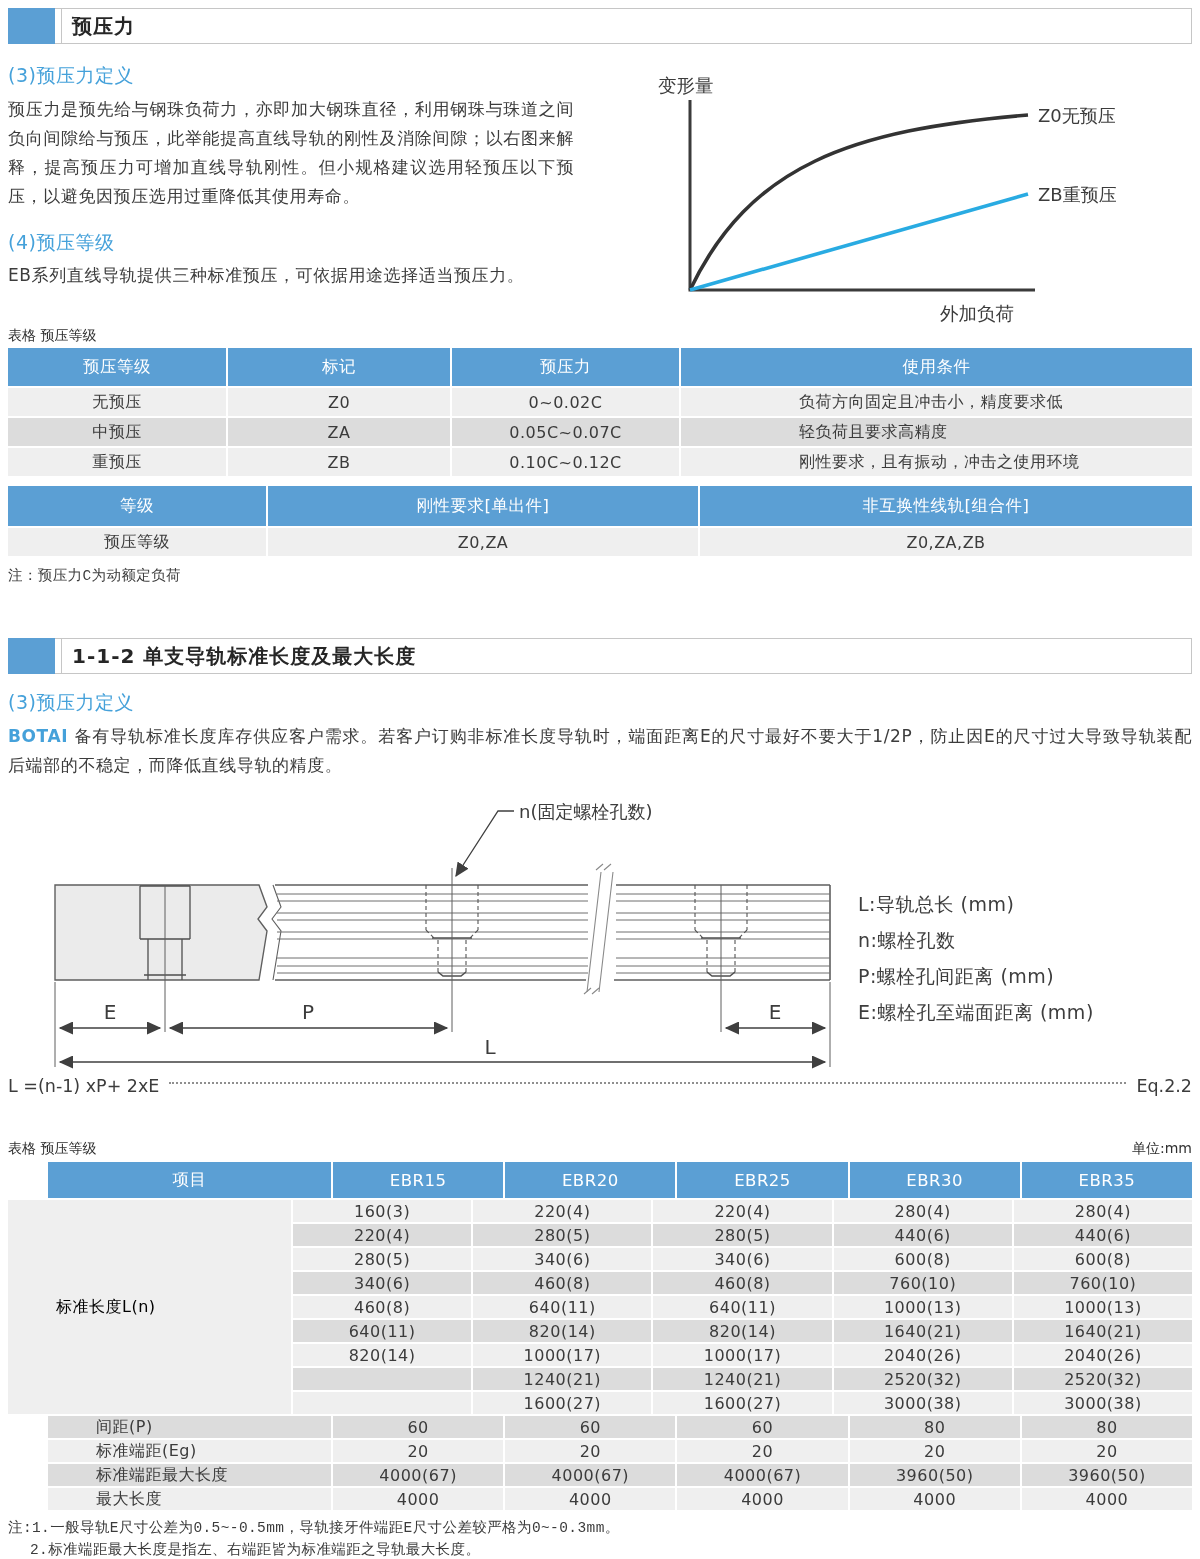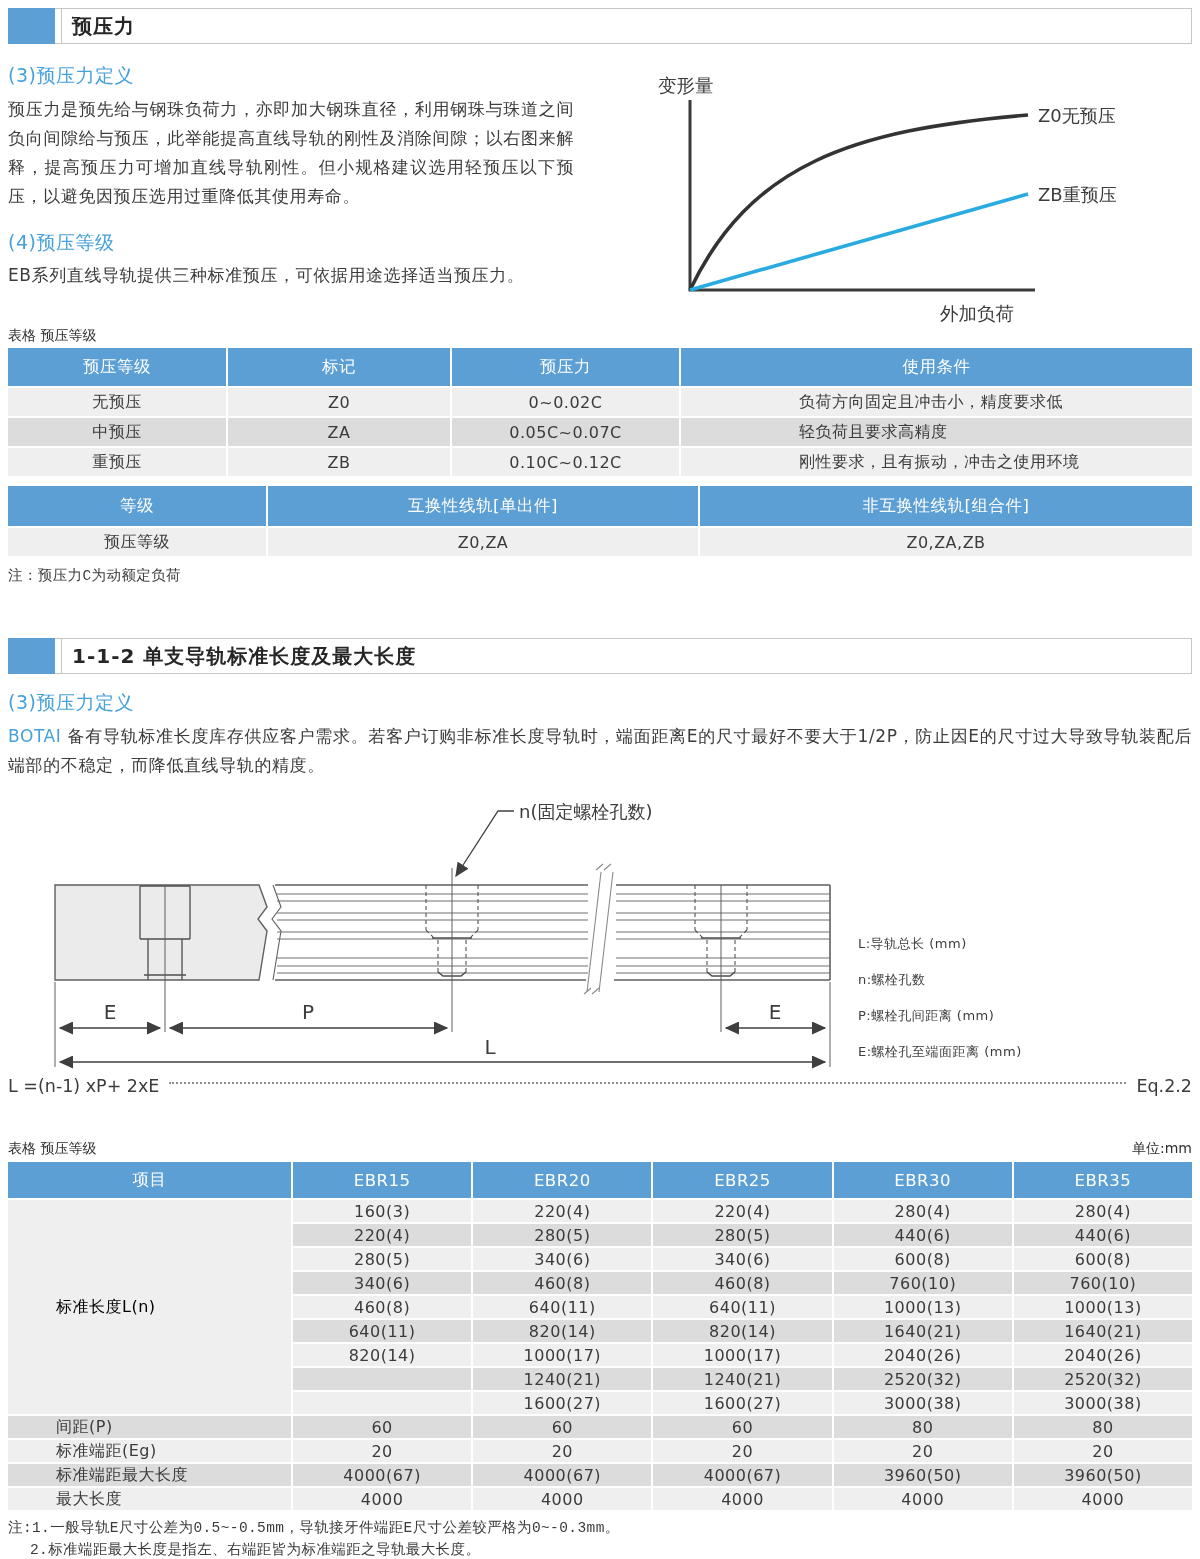--- a/index.html
+++ b/index.html
@@ -8,55 +8,55 @@
 
   
   .hdr{position:absolute;left:8px;width:1182px;height:34px;border:1px solid #c6c6c6;background:#fff;}
   .hdr .sq{position:absolute;left:-1px;top:-1px;bottom:-1px;width:47px;background:#5b9fd4;}
   .hdr .dv{position:absolute;left:52px;top:-1px;bottom:-1px;width:1px;background:#c6c6c6;}
   .hdr .ttl{position:absolute;left:63px;top:0;bottom:0;display:flex;align-items:center;
             font-size:20px;font-weight:bold;color:#262626;letter-spacing:1px;}
 
   .h3{position:absolute;left:8px;font-size:19px;color:#45a1da;letter-spacing:.5px;}
   .para{position:absolute;left:8px;font-size:17px;line-height:29px;color:#3c3c3c;letter-spacing:.6px;text-align:justify;}
-  .blue{color:#45a1da;}
+  .blue{color:#45a1da;font-weight:bold;}
   .cap{position:absolute;font-size:14px;color:#2f2f2f;text-align:right;}
 
   
   .tbl{position:absolute;left:8px;width:1184px;}
   .trow{display:flex;margin-bottom:2px;}
   .tc{display:flex;align-items:center;justify-content:center;margin-right:2px;
       font-size:16px;color:#3b3b3b;letter-spacing:.5px;}
   .tc:last-child{margin-right:0;}
   .th{background:#5b9fd4;color:#fff;font-size:16.5px;}
   .lt .tc{background:#efefef;}
   .dk .tc{background:#dcdcdc;}
   .h38{height:38px}.h40{height:40px}.h36{height:36px}.h28{height:28px}.h22{height:22px}
   .t1c1{width:218px}.t1c2{width:222px}.t1c3{width:227px}.t1c4{flex:1}
   .t1c4.body{justify-content:flex-start;padding-left:118px;box-sizing:border-box;}
   .t2c1{width:258px}.t2c2{width:430px}.t2c3{flex:1}
-  .t3c1{width:283px;flex:none;}
+  .t3c1{width:283px;flex:none;margin-left:40px;}
   .t3v{flex:1;}
   .lbl{justify-content:flex-start !important;padding-left:48px;box-sizing:border-box;}
   .grp{display:flex;margin-bottom:2px;}
   .gcell{width:283px;margin-right:2px;background:#efefef;display:flex;align-items:center;
          padding-left:48px;box-sizing:border-box;font-size:16px;color:#000000;letter-spacing:.5px;}
   .grows{flex:1;}
   .grows .trow:last-child{margin-bottom:0;}
 
   .note{position:absolute;left:8px;font-size:14.5px;color:#3b3b3b;letter-spacing:.4px;font-family:Liberation Mono, monospace;}
 
   
   .fx{position:absolute;left:8px;width:1184px;display:flex;align-items:center;font-size:17.5px;color:#3c3c3c;}
   .fx .lead{flex:1;border-bottom:2px dotted #8f8f8f;height:1px;margin:0 10px;transform:translateY(-4px);}
 
   svg{position:absolute;}
   svg text{font-family:"DejaVu Sans","Liberation Sans",sans-serif;fill:#3c3c3c;}
 
-  .legend{position:absolute;left:858px;top:926px;font-size:13px;line-height:36px;color:#3d3d3d;letter-spacing:.5px;}
+  .legend{position:absolute;left:858px;top:886px;font-size:19px;line-height:36px;color:#3d3d3d;letter-spacing:.5px;}
 </style>
 </head>
 <body>
 
 <div class="page">
 
   <div class="hdr" style="top:8px">
     <div class="sq"></div>
     <div class="dv"></div>
     <div class="ttl">预压力</div>
@@ -101,21 +101,21 @@
       <div class="tc t1c1">重预压</div>
       <div class="tc t1c2">ZB</div>
       <div class="tc t1c3">0.10C~0.12C</div>
       <div class="tc t1c4 body">刚性要求，且有振动，冲击之使用环境</div>
     </div>
   </div>
 
   <div class="tbl" style="top:486px">
     <div class="trow h40">
       <div class="tc th t2c1">等级</div>
-      <div class="tc th t2c2">互换性线轨[单出件]</div>
+      <div class="tc th t2c2">刚性要求[单出件]</div>
       <div class="tc th t2c3">非互换性线轨[组合件]</div>
     </div>
     <div class="trow h28 lt">
       <div class="tc t2c1">预压等级</div>
       <div class="tc t2c2">Z0,ZA</div>
       <div class="tc t2c3">Z0,ZA,ZB</div>
     </div>
   </div>
   <div class="note" style="top:566px">注：预压力C为动额定负荷</div>
 

